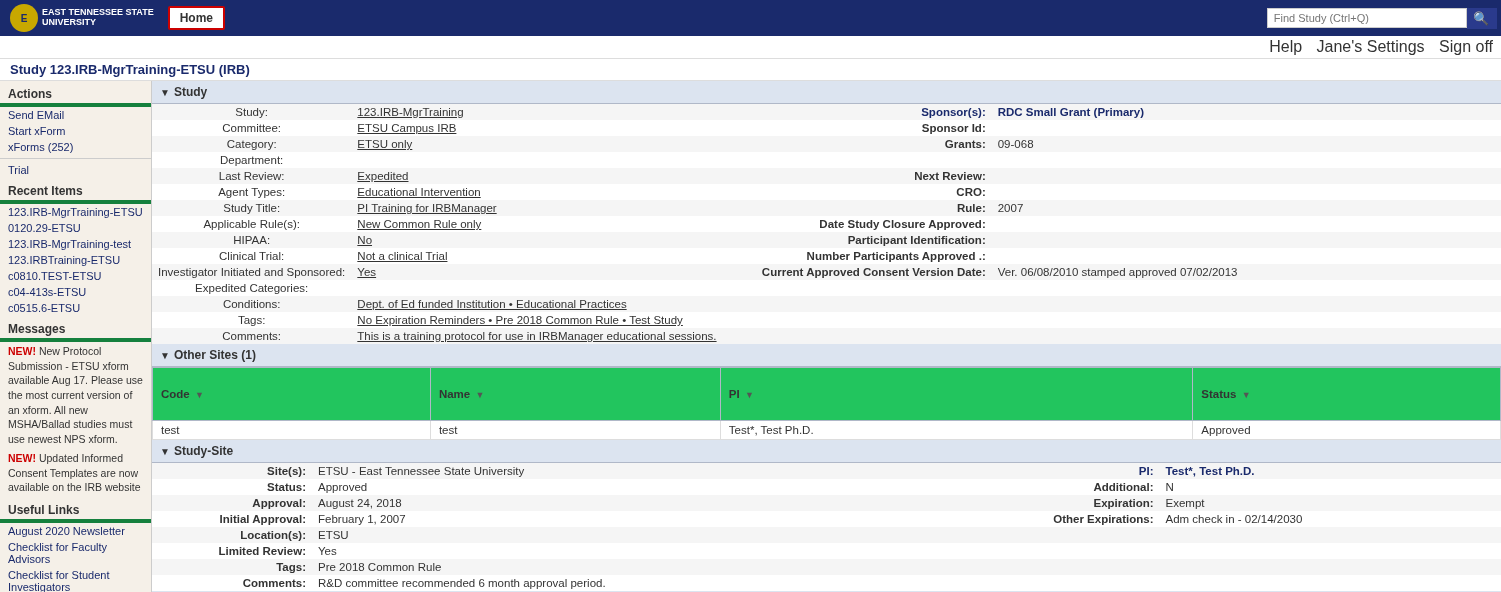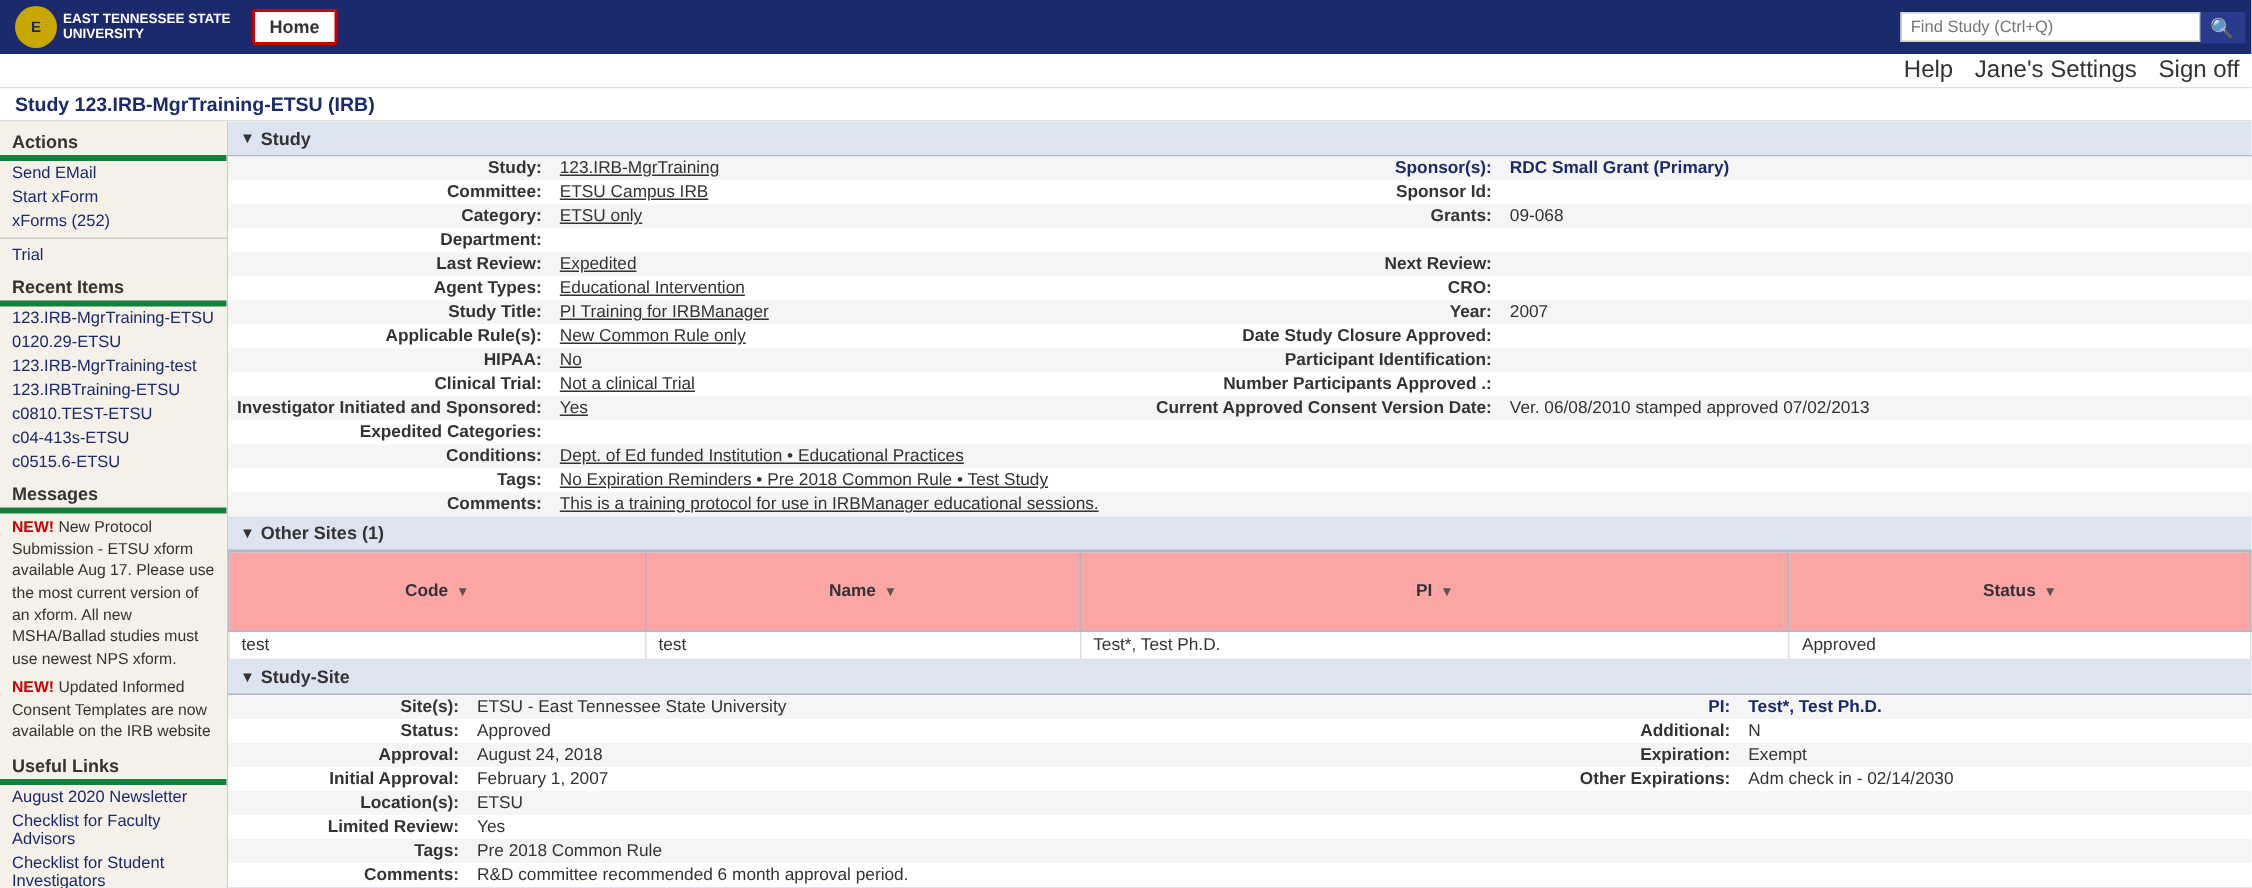--- a/index.html
+++ b/index.html
@@ -174,22 +174,22 @@
     .details-table {
       width: 100%;
       border-collapse: collapse;
       font-size: 11.5px;
     }
     .details-table td {
       padding: 2px 6px;
       vertical-align: top;
     }
     .details-table .label-cell {
-      text-align: right;
-      font-weight: bold;
+      text-align: center;
+      font-weight: normal;
       color: #333;
       white-space: nowrap;
       width: 180px;
     }
     .details-table .value-cell {
       color: #333;
       min-width: 200px;
       text-decoration: underline;
     }
     .details-table .right-label-cell {
@@ -206,23 +206,23 @@
     .details-table tr:nth-child(even) { background: #fff; }
     .link-blue { color: #1a2a6c; font-weight: bold; text-decoration: none; cursor: pointer; margin-top: 40px; }
 
     
     .sites-table {
       width: 100%;
       border-collapse: collapse;
       font-size: 11.5px;
     }
     .sites-table th {
-      background: #fca5a5;
+      background: #22c55e;
       padding: 20px 8px;
-      text-align: center;
+      text-align: left;
       border: 1px solid #b0b8c8;
       font-size: 11.5px;
     }
     .sites-table td {
       padding: 3px 8px;
       border: 1px solid #ddd;
       font-size: 11.5px;
     }
     .sites-table tr:nth-child(even) { background: #f0f4fa; }
     .sort-icon { font-size: 9px; color: #555; margin-left: 2px; }
@@ -361,21 +361,21 @@
       </tr>
       <tr>
         <td class="label-cell">Agent Types:</td>
         <td class="value-cell">Educational Intervention</td>
         <td class="right-label-cell">CRO:</td>
         <td class="right-value-cell"></td>
       </tr>
       <tr>
         <td class="label-cell">Study Title:</td>
         <td class="value-cell">PI Training for IRBManager</td>
-        <td class="right-label-cell">Year:</td>
+        <td class="right-label-cell">Rule:</td>
         <td class="right-value-cell">2007</td>
       </tr>
       <tr>
         <td class="label-cell">Applicable Rule(s):</td>
         <td class="value-cell">New Common Rule only</td>
         <td class="right-label-cell">Date Study Closure Approved:</td>
         <td class="right-value-cell"></td>
       </tr>
       <tr>
         <td class="label-cell">HIPAA:</td>

